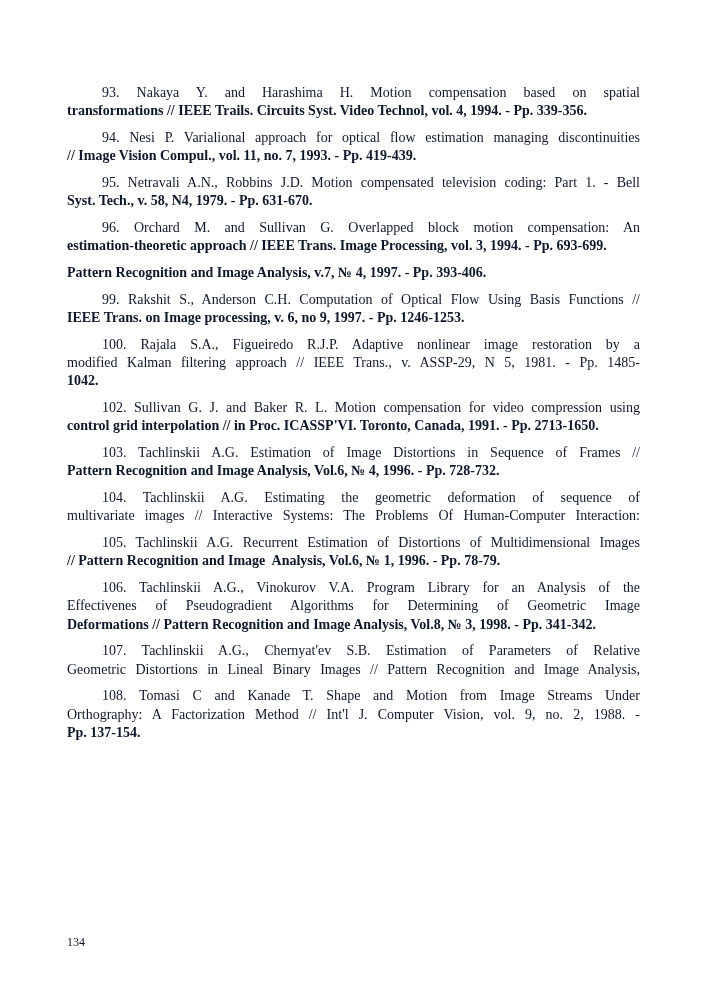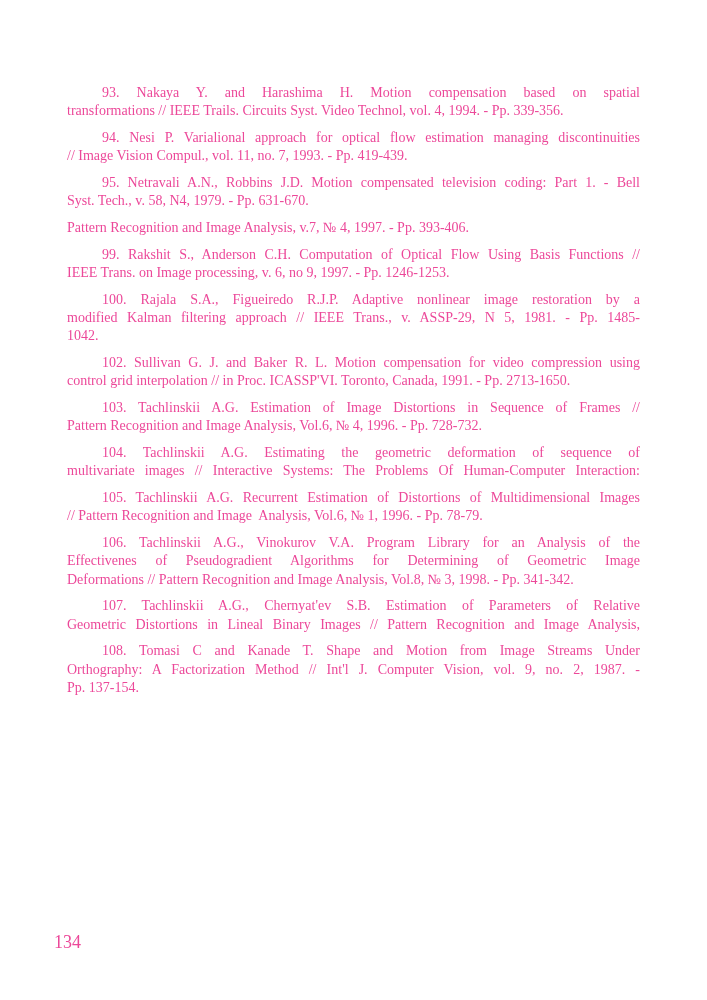--- a/index.html
+++ b/index.html
@@ -7,21 +7,21 @@
     padding: 0;
     background: #ffffff;
   }
   .page {
     position: relative;
     width: 707px;
     height: 1000px;
     background: #ffffff;
     overflow: hidden;
     font-family: "Liberation Serif", "DejaVu Serif", serif;
-    color: #ec4899;
+    color: #0f172a;
   }
   .content {
     position: absolute;
     left: 67px;
     top: 84px;
     width: 573px;
   }
   .ref {
     margin: 0 0 8.2px 0;
   }
@@ -31,45 +31,50 @@
     text-align: justify;
     text-align-last: justify;
     white-space: normal;
   }
   .line.first {
     padding-left: 35px;
   }
   .line.last {
     text-align: right;
     text-align-last: left;
+    font-weight: bold;
   }
   .page-number {
     position: absolute;
-    left: 54px;
+    left: 67px;
     top: 933px;
-    font-size: 18px;
+    font-size: 12px;
     line-height: 18.4px;
   }
 </style>
 </head>
 <body>
 
 <div class="page">
   <main class="content" id="refs">
       <div class="ref">
         <div class="line first">93. Nakaya Y. and Harashima H. Motion compensation based on spatial</div>
         <div class="line last">transformations // IEEE Trails. Circuits Syst. Video Technol, vol. 4, 1994. - Pp. 339-356.</div>
       </div>
       <div class="ref">
         <div class="line first">94. Nesi P. Varialional approach for optical flow estimation managing discontinuities</div>
         <div class="line last">// Image Vision Compul., vol. 11, no. 7, 1993. - Pp. 419-439.</div>
       </div>
       <div class="ref">
         <div class="line first">95. Netravali A.N., Robbins J.D. Motion compensated television coding: Part 1. - Bell</div>
         <div class="line last">Syst. Tech., v. 58, N4, 1979. - Pp. 631-670.</div>
+      </div>
+      <div class="ref">
+        <div class="line first">96. Orchard M. and Sullivan G. Overlapped block motion compensation: An</div>
+        <div class="line last">estimation-theoretic approach // IEEE Trans. Image Processing, vol. 3, 1994. - Pp. 693-699.</div>
       </div>
       <div class="ref">
         <div class="line last">Pattern Recognition and Image Analysis, v.7, № 4, 1997. - Pp. 393-406.</div>
       </div>
       <div class="ref">
         <div class="line first">99. Rakshit S., Anderson C.H. Computation of Optical Flow Using Basis Functions //</div>
         <div class="line last">IEEE Trans. on Image processing, v. 6, no 9, 1997. - Pp. 1246-1253.</div>
       </div>
       <div class="ref">
         <div class="line first">100. Rajala S.A., Figueiredo R.J.P. Adaptive nonlinear image restoration by a</div>
@@ -96,18 +101,18 @@
         <div class="line first">106. Tachlinskii A.G., Vinokurov V.A. Program Library for an Analysis of the</div>
         <div class="line">Effectivenes of Pseudogradient Algorithms for Determining of Geometric Image</div>
         <div class="line last">Deformations // Pattern Recognition and Image Analysis, Vol.8, № 3, 1998. - Pp. 341-342.</div>
       </div>
       <div class="ref">
         <div class="line first">107. Tachlinskii A.G., Chernyat'ev S.B. Estimation of Parameters of Relative</div>
         <div class="line">Geometric Distortions in Lineal Binary Images // Pattern Recognition and Image Analysis,</div>
       </div>
       <div class="ref">
         <div class="line first">108. Tomasi C and Kanade T. Shape and Motion from Image Streams Under</div>
-        <div class="line">Orthography: A Factorization Method // Int'l J. Computer Vision, vol. 9, no. 2, 1987. -</div>
+        <div class="line">Orthography: A Factorization Method // Int'l J. Computer Vision, vol. 9, no. 2, 1988. -</div>
         <div class="line last">Pp. 137-154.</div>
       </div>
     </main>
   <div class="page-number">134</div>
 </div>
 
 </body></html>

